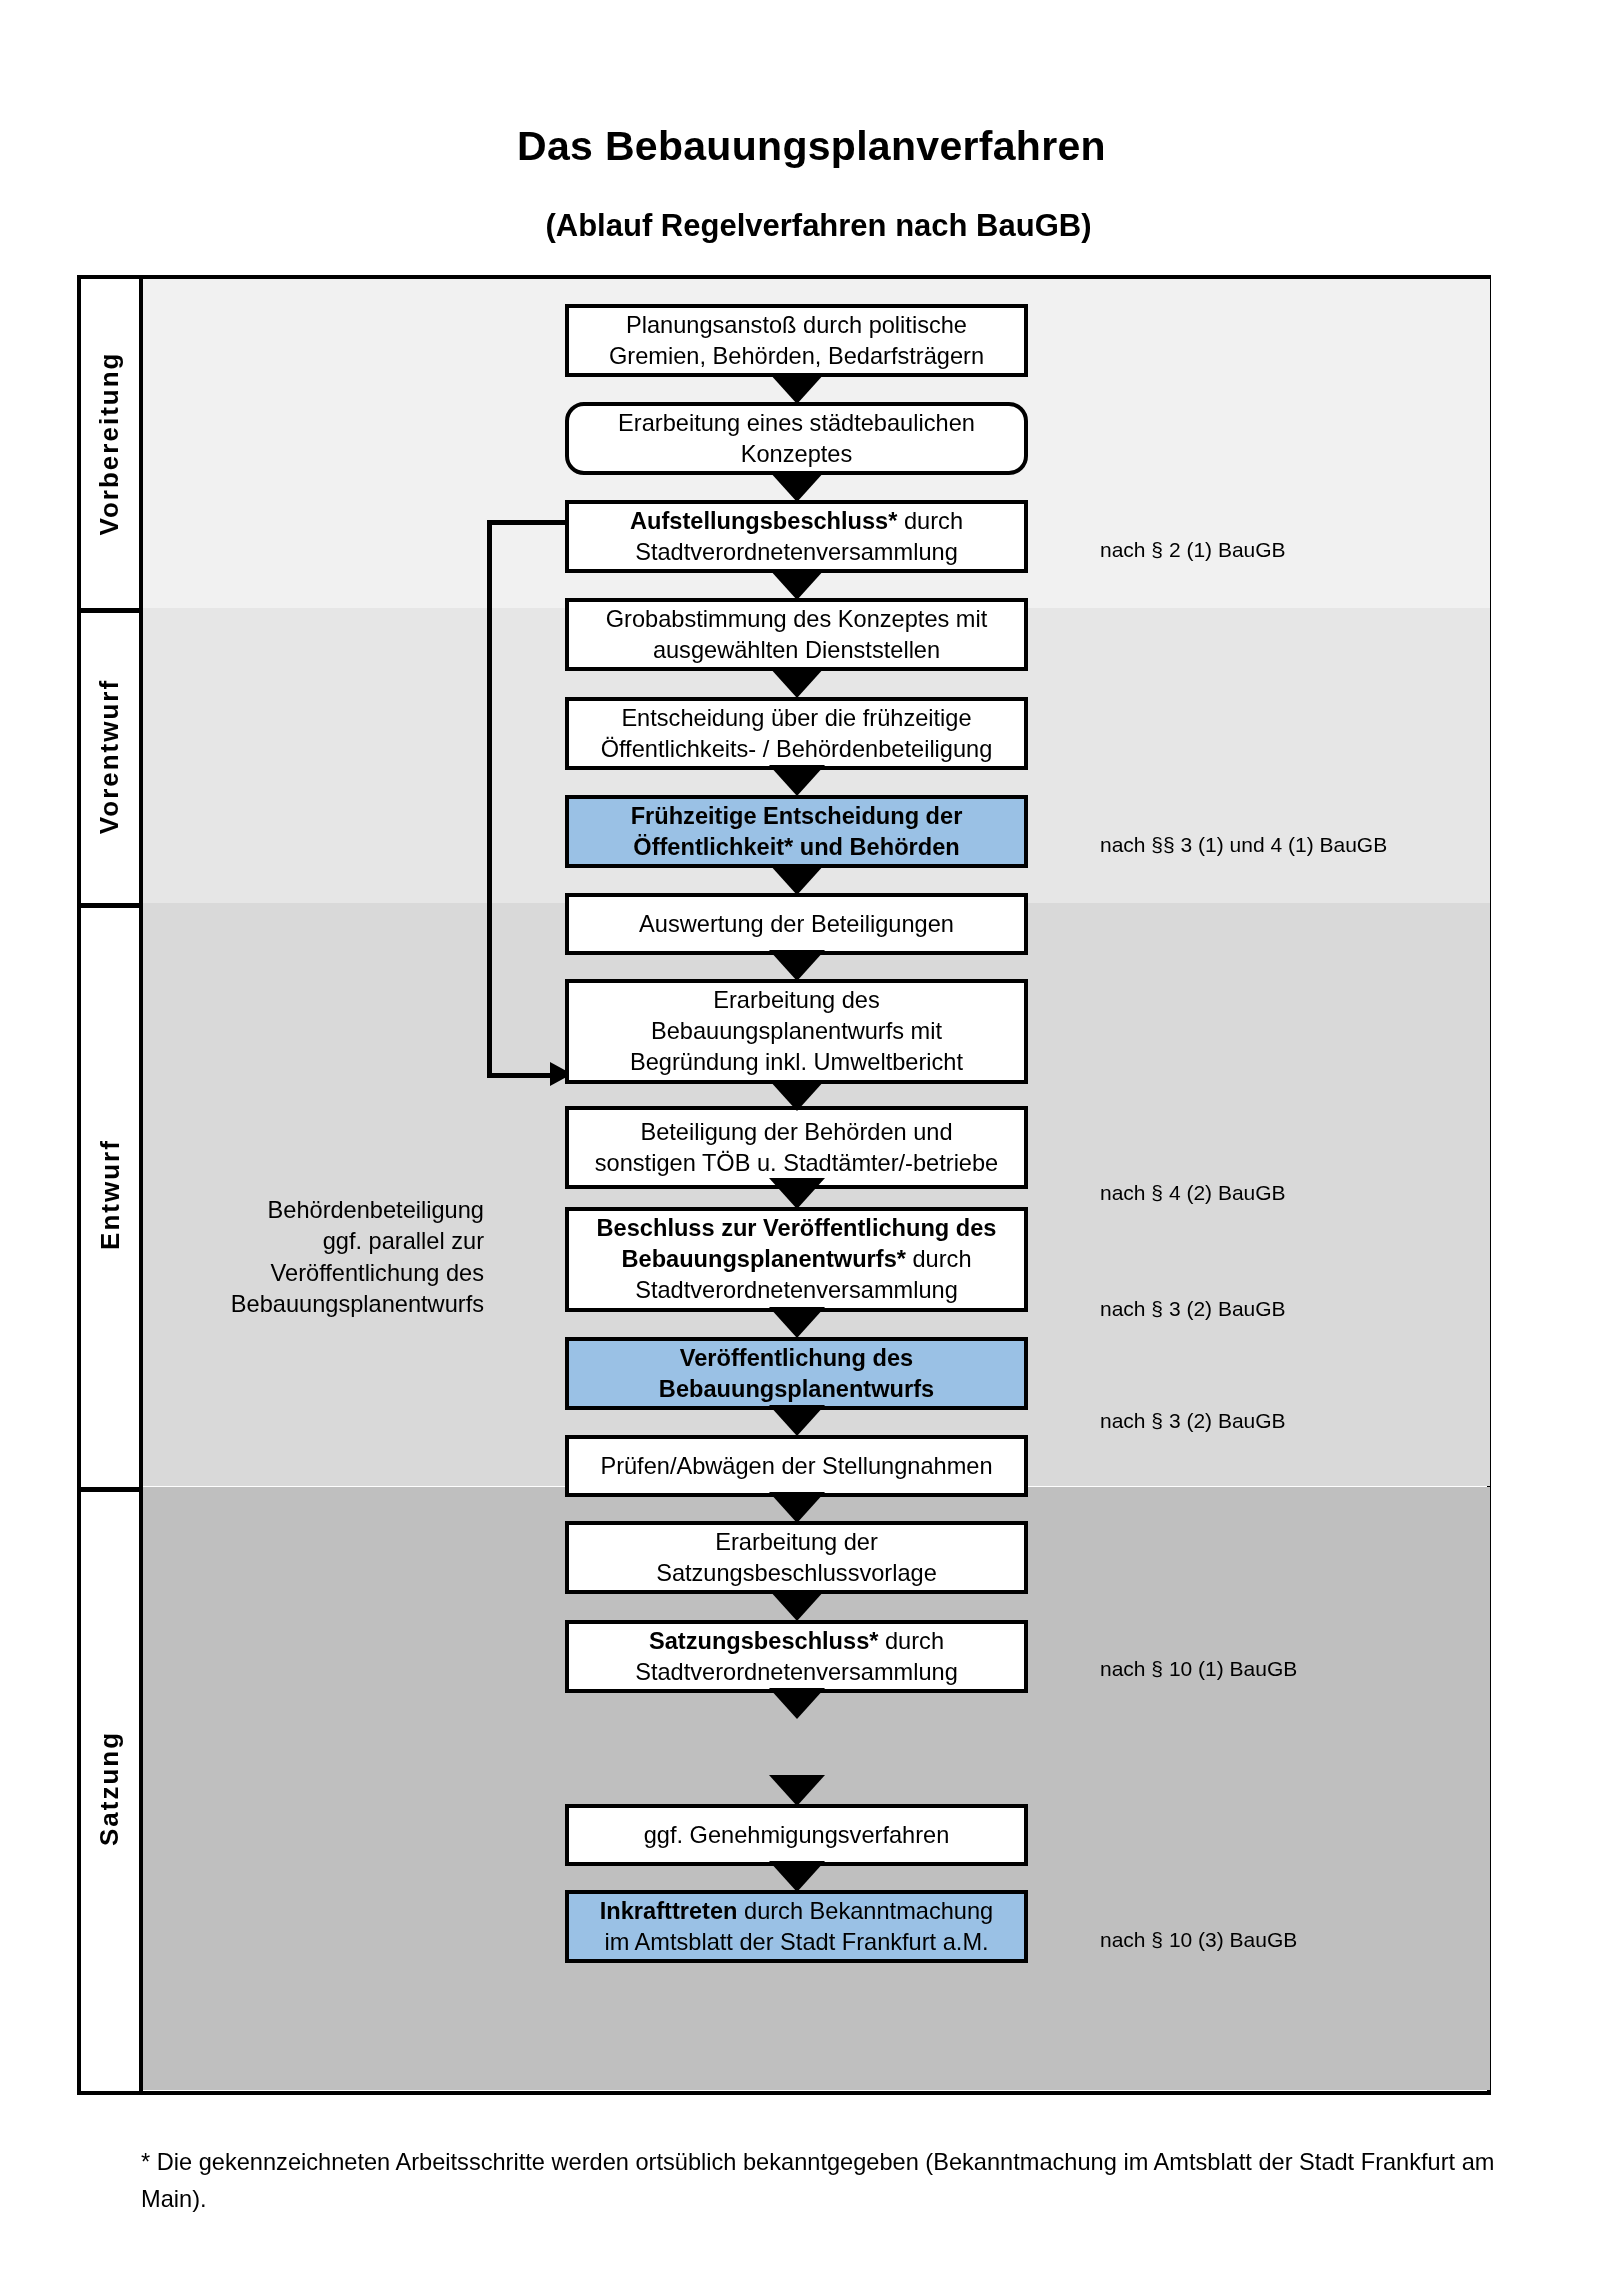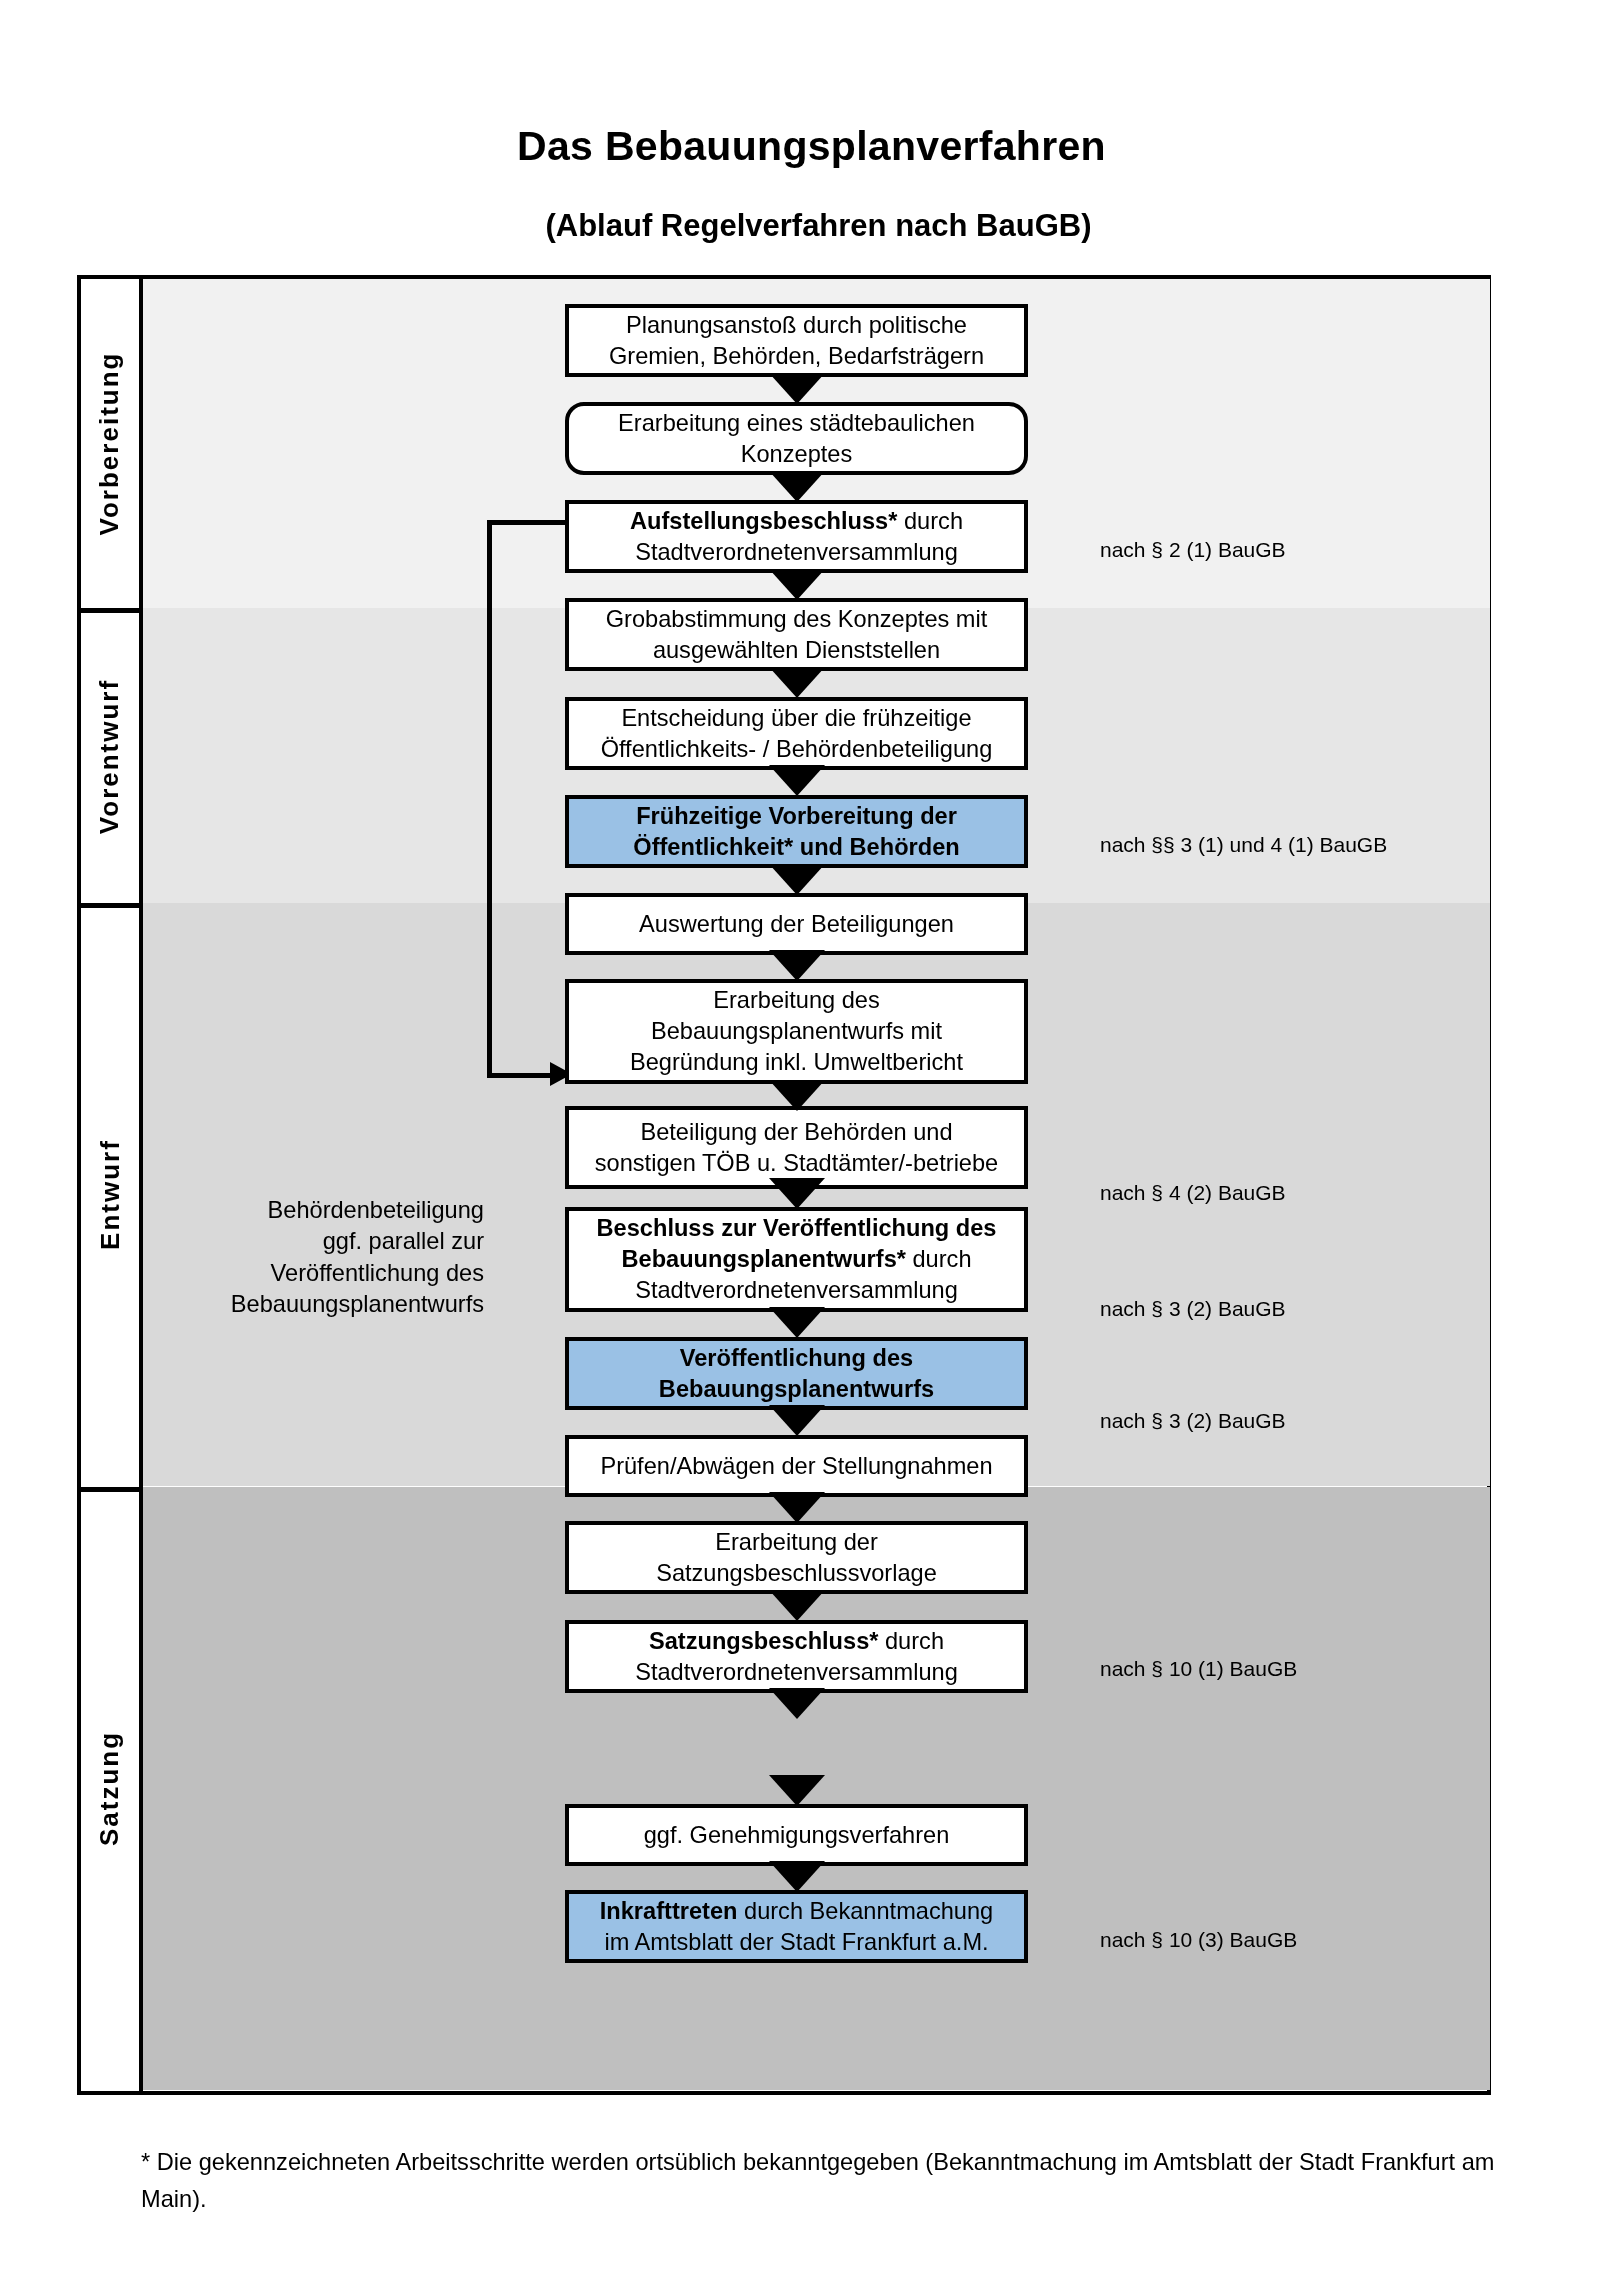--- a/index.html
+++ b/index.html
@@ -244,21 +244,21 @@
   <div class="flow-box" id="step-5" style="top:418px; height:73px;">
     <div>
       <span>Entscheidung über die frühzeitige</span><br>
       <span>Öffentlichkeits- / Behördenbeteiligung</span>
     </div>
   </div>
   <div class="flow-arrow" style="top:486px; left:688px;"></div>
 
   <div class="flow-box blue" id="step-6" style="top:516px; height:73px;">
     <div>
-      <span class="b">Frühzeitige Vorbereitung der</span><br>
+      <span class="b">Frühzeitige Entscheidung der</span><br>
       <span class="b">Öffentlichkeit* und Behörden</span>
     </div>
   </div>
   <div class="flow-arrow" style="top:585px; left:688px;"></div>
 
   <div class="flow-box" id="step-7" style="top:614px; height:62px;">
     <div>
       <span>Auswertung der Beteiligungen</span>
     </div>
   </div>

